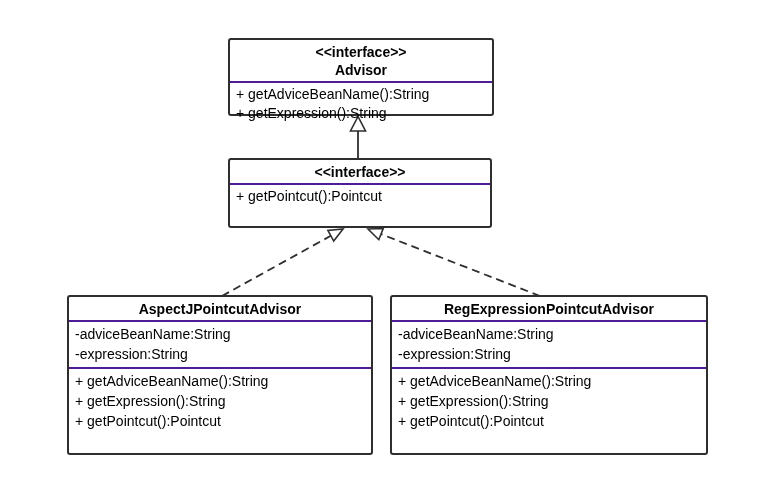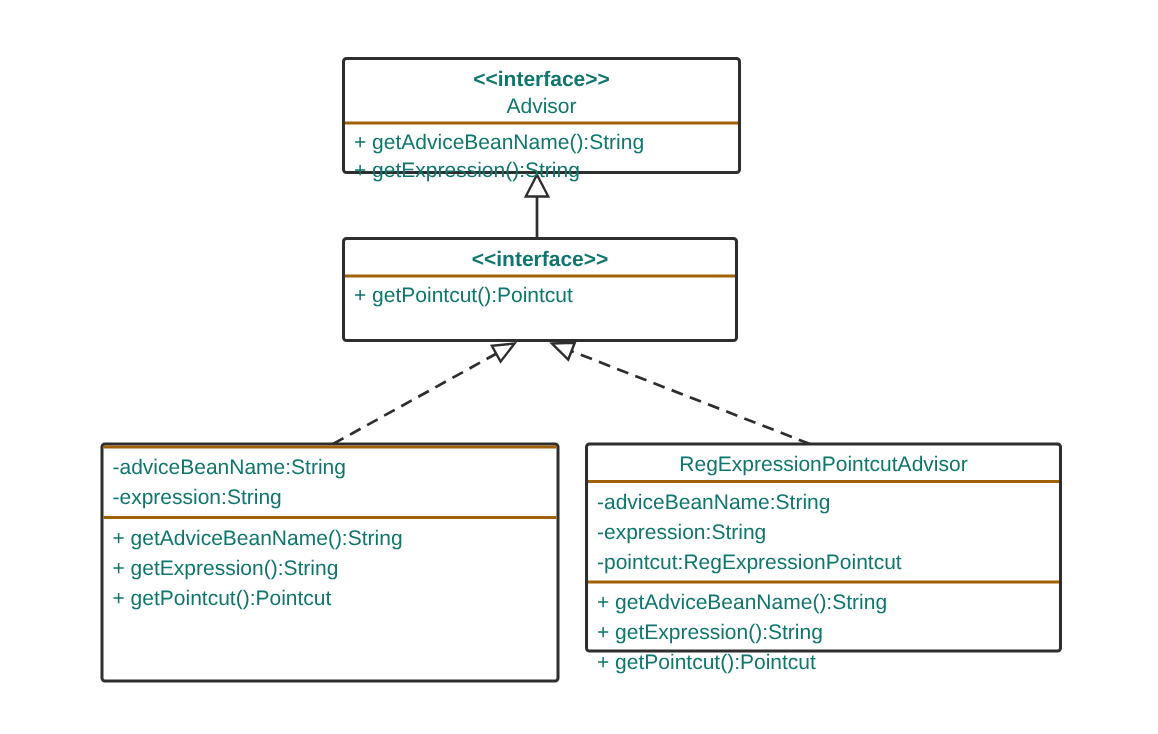--- a/index.html
+++ b/index.html
@@ -6,21 +6,21 @@
     margin: 0;
     padding: 0;
     background: #ffffff;
   }
   .canvas {
     position: relative;
     width: 772px;
     height: 489px;
     background: #ffffff;
     font-family: "Liberation Sans", sans-serif;
-    color: #0f766e;
+    color: #000000;
     overflow: hidden;
   }
   .connectors {
     position: absolute;
     left: 0;
     top: 0;
     width: 772px;
     height: 489px;
   }
   .uml-class {
@@ -31,37 +31,37 @@
     border-radius: 3px;
     font-size: 14px;
     line-height: 18px;
   }
   .uml-header {
     text-align: center;
     font-weight: bold;
     padding: 3px 6px 2px 6px;
   }
   .uml-header .class-name {
-    font-weight: normal;
+    font-weight: bold;
   }
   .uml-compartment {
-    border-top: 2px solid #a16207;
+    border-top: 2px solid #4c1d95;
     padding: 2px 6px 3px 6px;
   }
   .uml-line {
     white-space: nowrap;
     line-height: 19px;
   }
   .wide .uml-line { line-height: 20px; }
   .wide { font-size: 14px; }
   
   #box-advisor   { left: 228px; top: 38px;  width: 266px; height: 78px; }
   #box-pointcut  { left: 228px; top: 158px; width: 264px; height: 70px; }
   #box-aspectj   { left: 67px;  top: 295px; width: 306px; height: 160px; }
-  #box-regexp    { left: 390px; top: 295px; width: 318px; height: 140px; }
+  #box-regexp    { left: 390px; top: 295px; width: 318px; height: 160px; }
 </style>
 </head>
 <body>
 
 <div class="canvas">
 
   <svg class="connectors" viewBox="0 0 772 489">
 
     <g>
       <line x1="358" y1="158" x2="358" y2="130" stroke="#2e2e2e" stroke-width="1.8"></line>
@@ -93,39 +93,41 @@
   <div class="uml-class" id="box-pointcut">
     <div class="uml-header">
       <div class="stereotype">&lt;&lt;interface&gt;&gt;</div>
     </div>
     <div class="uml-compartment">
       <div class="uml-line">+ getPointcut():Pointcut</div>
     </div>
   </div>
 
   <div class="uml-class wide" id="box-aspectj">
+    <div class="uml-header">
+      <div class="class-name">AspectJPointcutAdvisor</div>
+    </div>
     <div class="uml-compartment">
       <div class="uml-line">-adviceBeanName:String</div>
       <div class="uml-line">-expression:String</div>
     </div>
     <div class="uml-compartment">
       <div class="uml-line">+ getAdviceBeanName():String</div>
       <div class="uml-line">+ getExpression():String</div>
       <div class="uml-line">+ getPointcut():Pointcut</div>
     </div>
   </div>
 
   <div class="uml-class wide" id="box-regexp">
     <div class="uml-header">
       <div class="class-name">RegExpressionPointcutAdvisor</div>
     </div>
     <div class="uml-compartment">
       <div class="uml-line">-adviceBeanName:String</div>
       <div class="uml-line">-expression:String</div>
-      <div class="uml-line">-pointcut:RegExpressionPointcut</div>
     </div>
     <div class="uml-compartment">
       <div class="uml-line">+ getAdviceBeanName():String</div>
       <div class="uml-line">+ getExpression():String</div>
       <div class="uml-line">+ getPointcut():Pointcut</div>
     </div>
   </div>
 
 </div>
 

